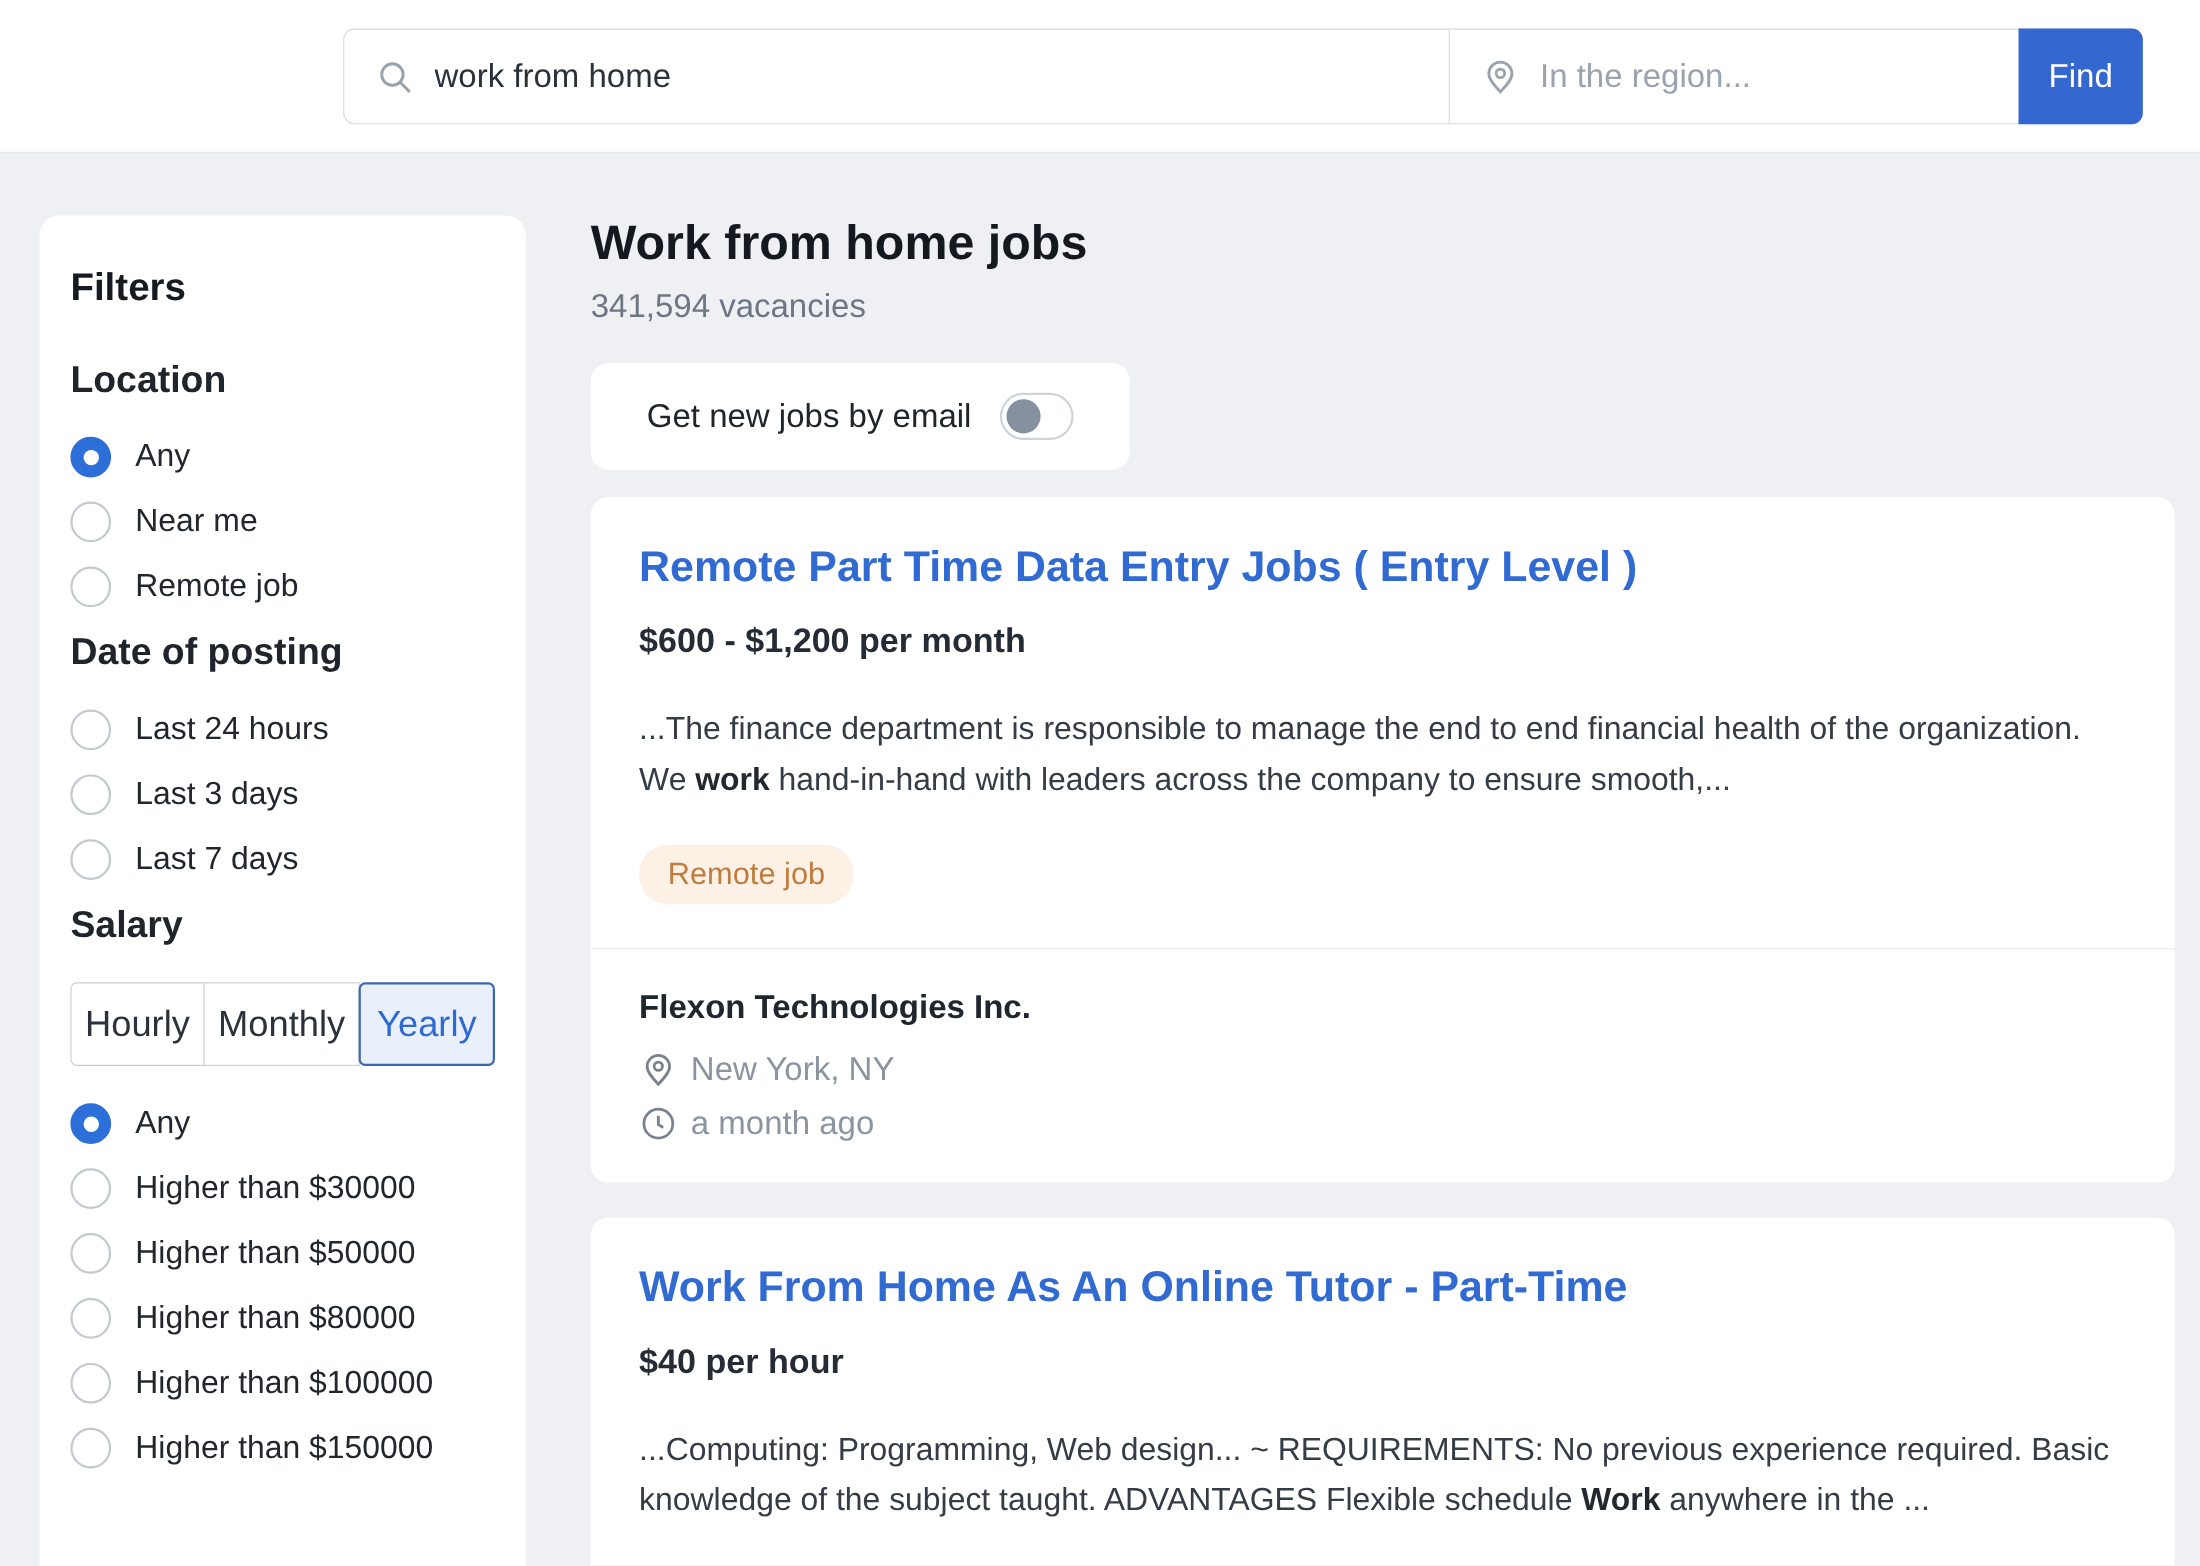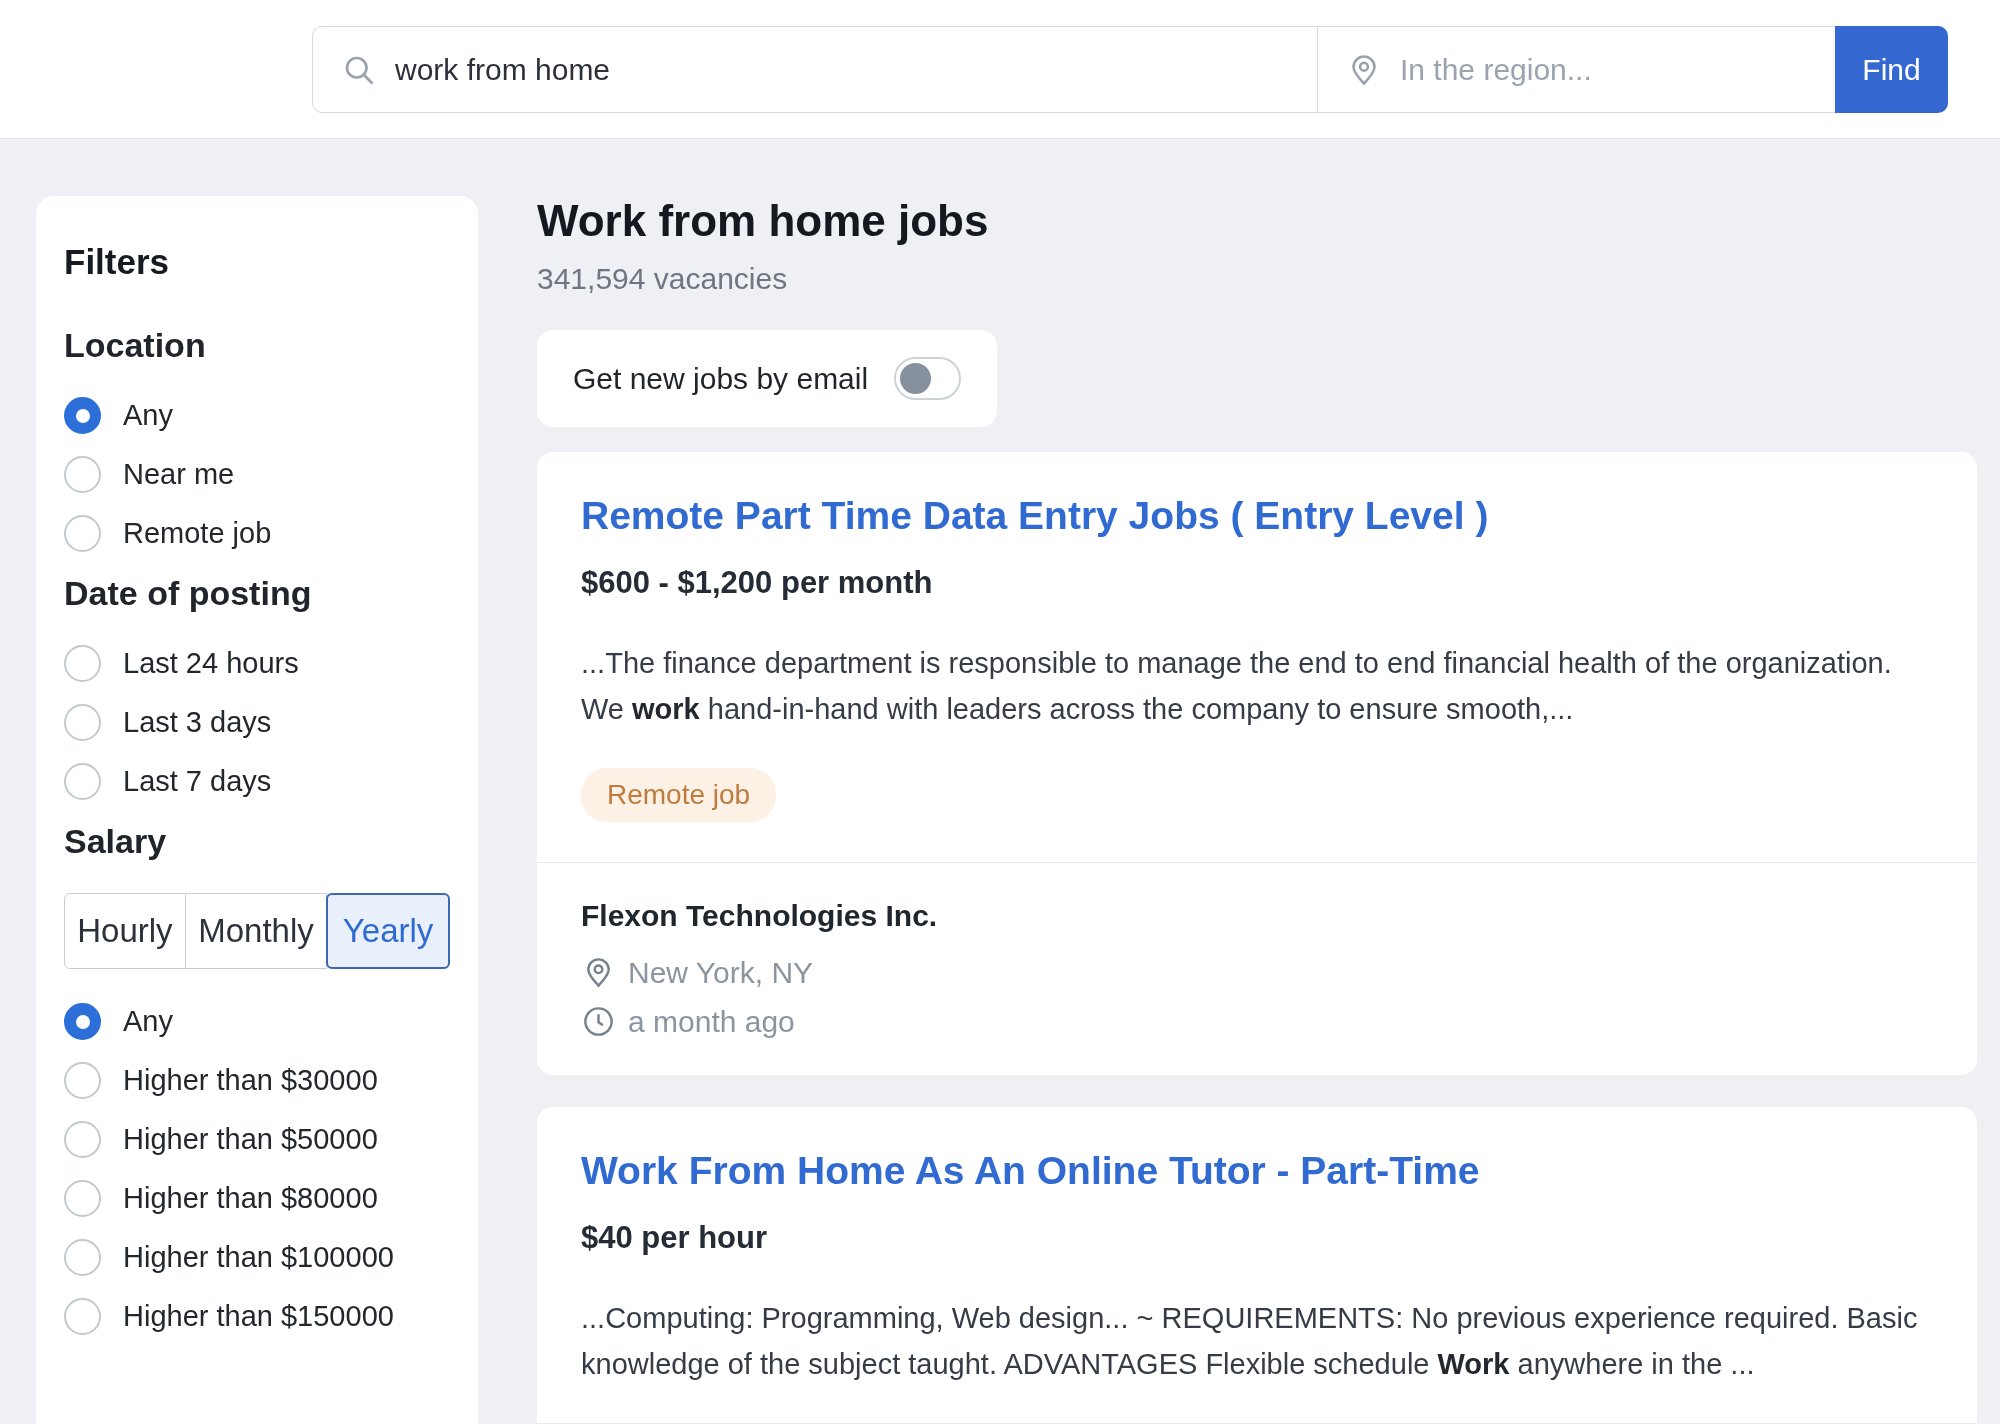--- a/index.html
+++ b/index.html
@@ -90,21 +90,21 @@
     position:absolute; left:537px; top:196px;
     font-size:44px; font-weight:bold; color:#14181f;
   }
   .vacancies {
     position:absolute; left:537px; top:262px;
     font-size:30px; color:#6d7682;
   }
   .email-pill {
     position:absolute; left:537px; top:330px; height:97px;
     background:#ffffff; border-radius:16px;
-    display:inline-flex; align-items:center; gap:26px; padding:0 36px;
+    display:inline-flex; align-items:center; gap:26px; padding:0 51px;
   }
   .email-label { font-size:30px; color:#20252c; }
   .toggle {
     width:67px; height:43px; border:2px solid #ced3da; border-radius:22px;
     background:#ffffff; position:relative; cursor:pointer; flex:0 0 auto;
   }
   .toggle-knob {
     position:absolute; left:4px; top:4px; width:31px; height:31px;
     border-radius:50%; background:#87909e;
   }

